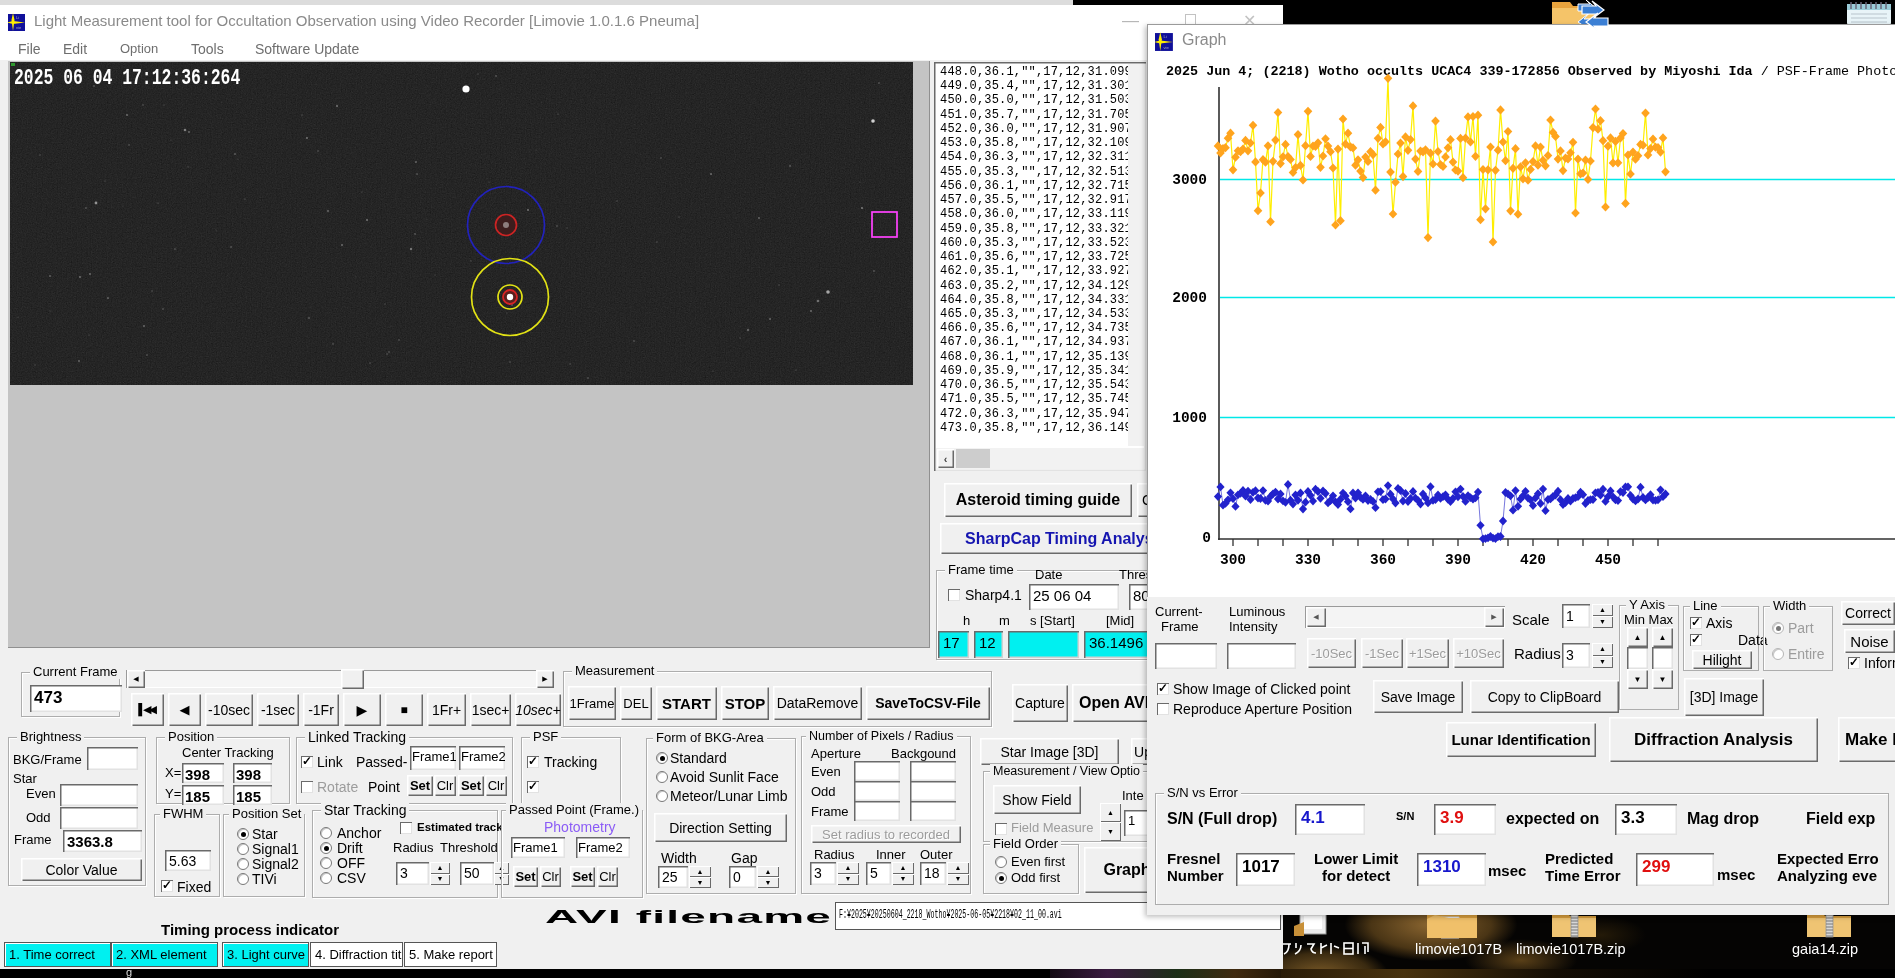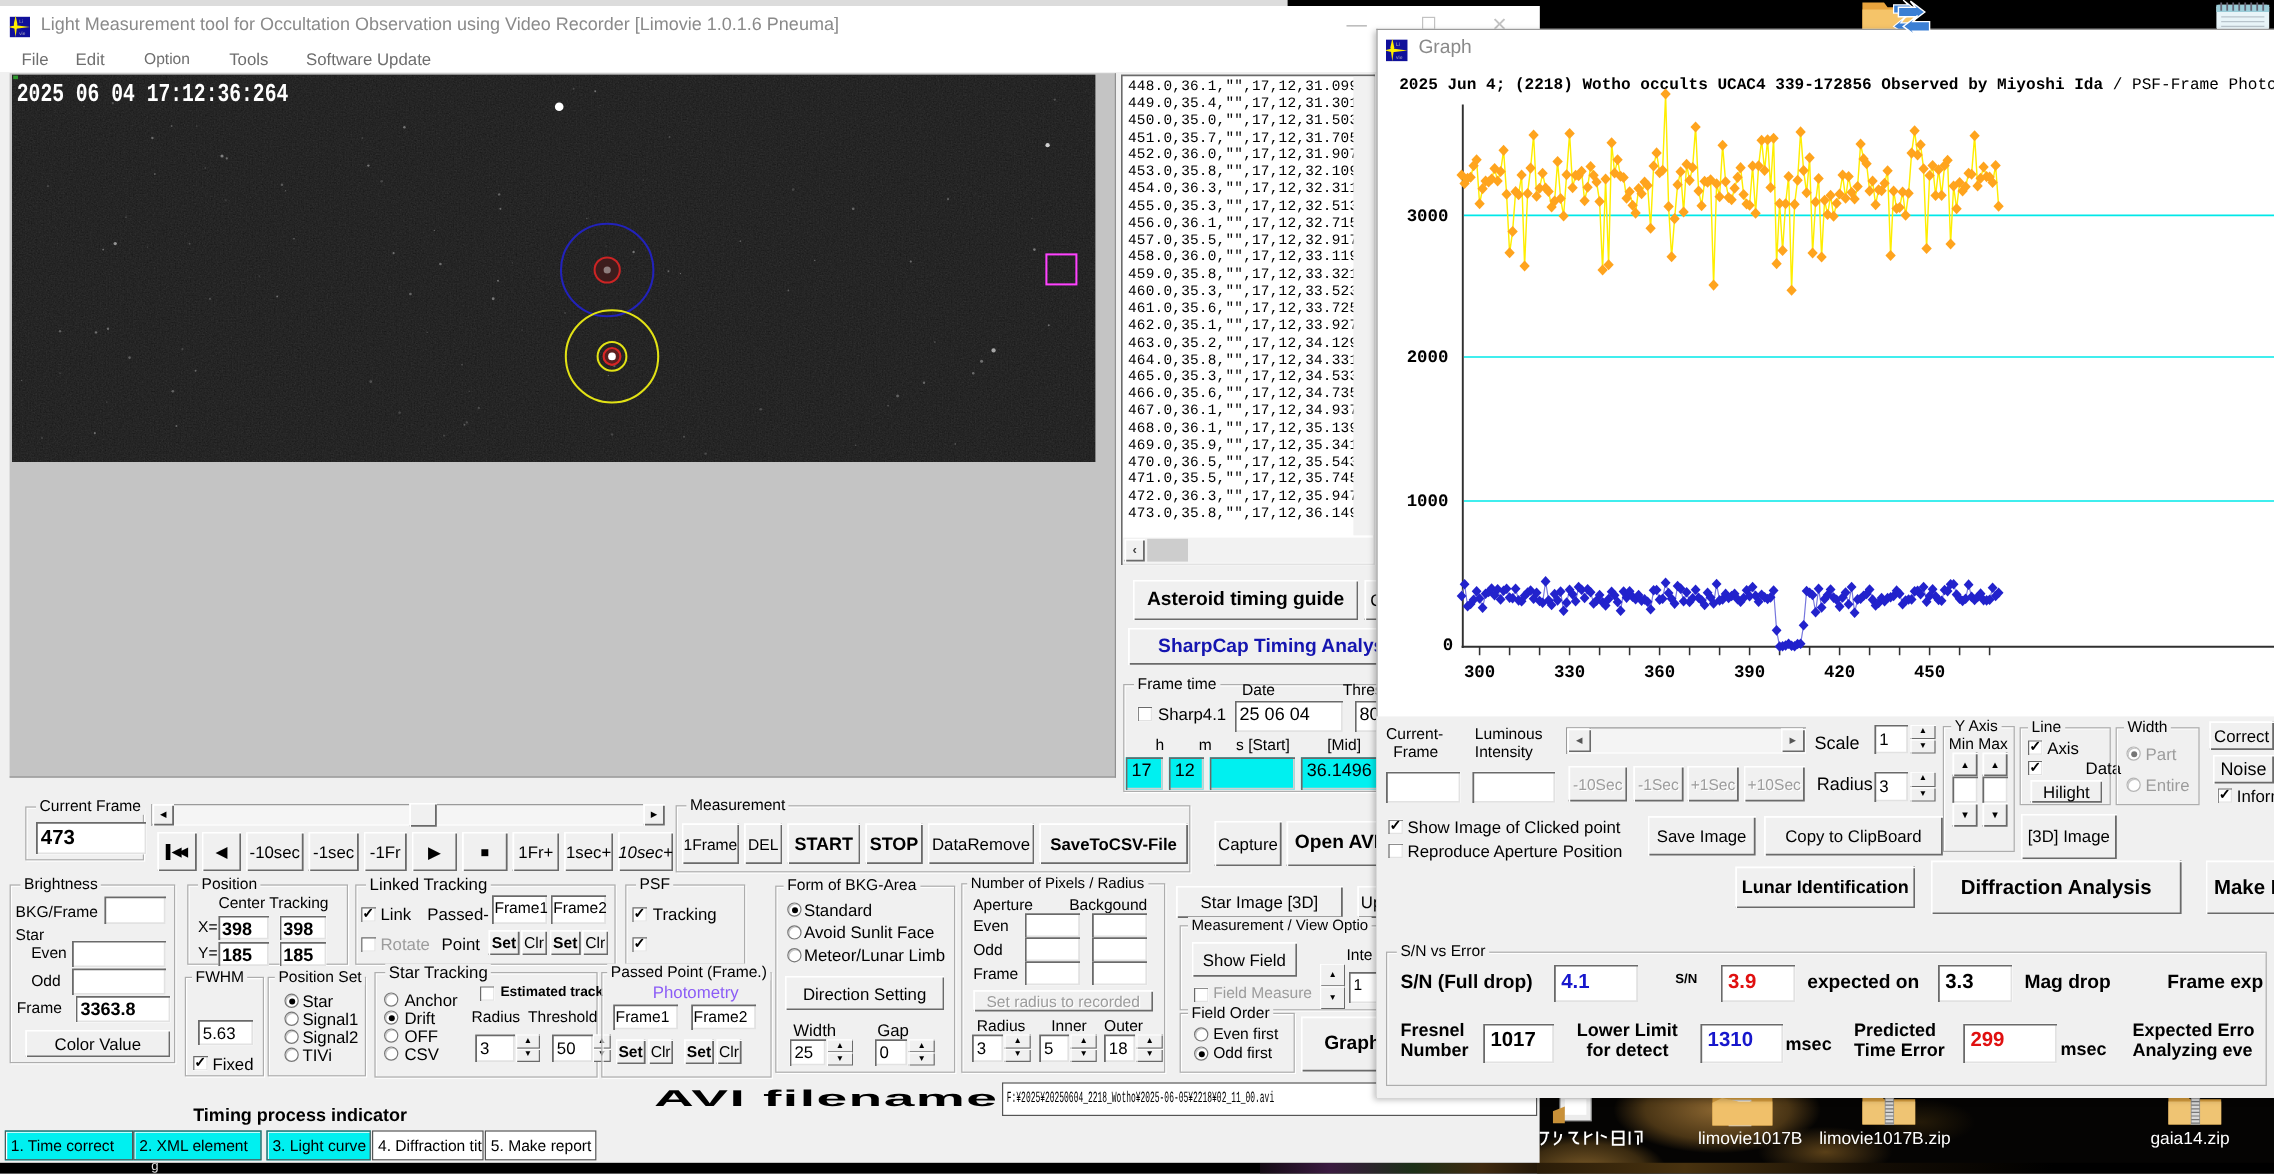--- a/index.html
+++ b/index.html
@@ -992,21 +992,21 @@
 <div class="grp" style="left:8px;top:769px;width:734px;height:112px;box-shadow:inset 1px 1px 0 #fff">
         <span class="glb" style="left:8px;font-size:13px;background:#f0f0f0">S/N vs Error</span>
       </div>
 <div class="lb" style="left:20px;top:786px;font-size:16px;font-weight:bold;color:#000;">S/N (Full drop)</div>
 <div class="fld" style="left:148px;top:780px;width:70px;height:31px;font-size:17px;font-weight:bold;color:#1717cc;padding:4px 0 0 6px">4.1</div>
 <div class="lb" style="left:249px;top:786px;font-size:11px;font-weight:bold;color:#000;">S/N</div>
 <div class="fld" style="left:287px;top:780px;width:62px;height:31px;font-size:17px;font-weight:bold;color:#e01010;padding:4px 0 0 6px">3.9</div>
 <div class="lb" style="left:359px;top:786px;font-size:16px;font-weight:bold;color:#000;">expected on</div>
 <div class="fld" style="left:468px;top:780px;width:62px;height:31px;font-size:17px;font-weight:bold;color:#000;padding:4px 0 0 6px">3.3</div>
 <div class="lb" style="left:540px;top:786px;font-size:16px;font-weight:bold;color:#000;">Mag drop</div>
-<div class="lb" style="left:659px;top:786px;font-size:16px;font-weight:bold;color:#000;">Frame exp</div>
+<div class="lb" style="left:659px;top:786px;font-size:16px;font-weight:bold;color:#000;">Field exp</div>
 <div class="lb" style="left:20px;top:826px;font-size:15px;font-weight:bold;color:#000;">Fresnel<br>Number</div>
 <div class="fld" style="left:89px;top:829px;width:59px;height:33px;font-size:17px;font-weight:bold;color:#000;padding:4px 0 0 6px">1017</div>
 <div class="lb" style="left:167px;top:826px;font-size:15px;font-weight:bold;color:#000;">Lower Limit<br><span style="margin-left:8px">for detect</span></div>
 <div class="fld" style="left:270px;top:829px;width:69px;height:33px;font-size:17px;font-weight:bold;color:#1717cc;padding:4px 0 0 6px">1310</div>
 <div class="lb" style="left:341px;top:838px;font-size:15px;font-weight:bold;color:#000;">msec</div>
 <div class="lb" style="left:398px;top:826px;font-size:15px;font-weight:bold;color:#000;">Predicted<br>Time Error</div>
 <div class="fld" style="left:489px;top:829px;width:78px;height:33px;font-size:17px;font-weight:bold;color:#e01010;padding:4px 0 0 6px">299</div>
 <div class="lb" style="left:570px;top:842px;font-size:15px;font-weight:bold;color:#000;">msec</div>
 <div class="lb" style="left:630px;top:826px;font-size:15px;font-weight:bold;color:#000;">Expected Erro<br>Analyzing eve</div>
 

